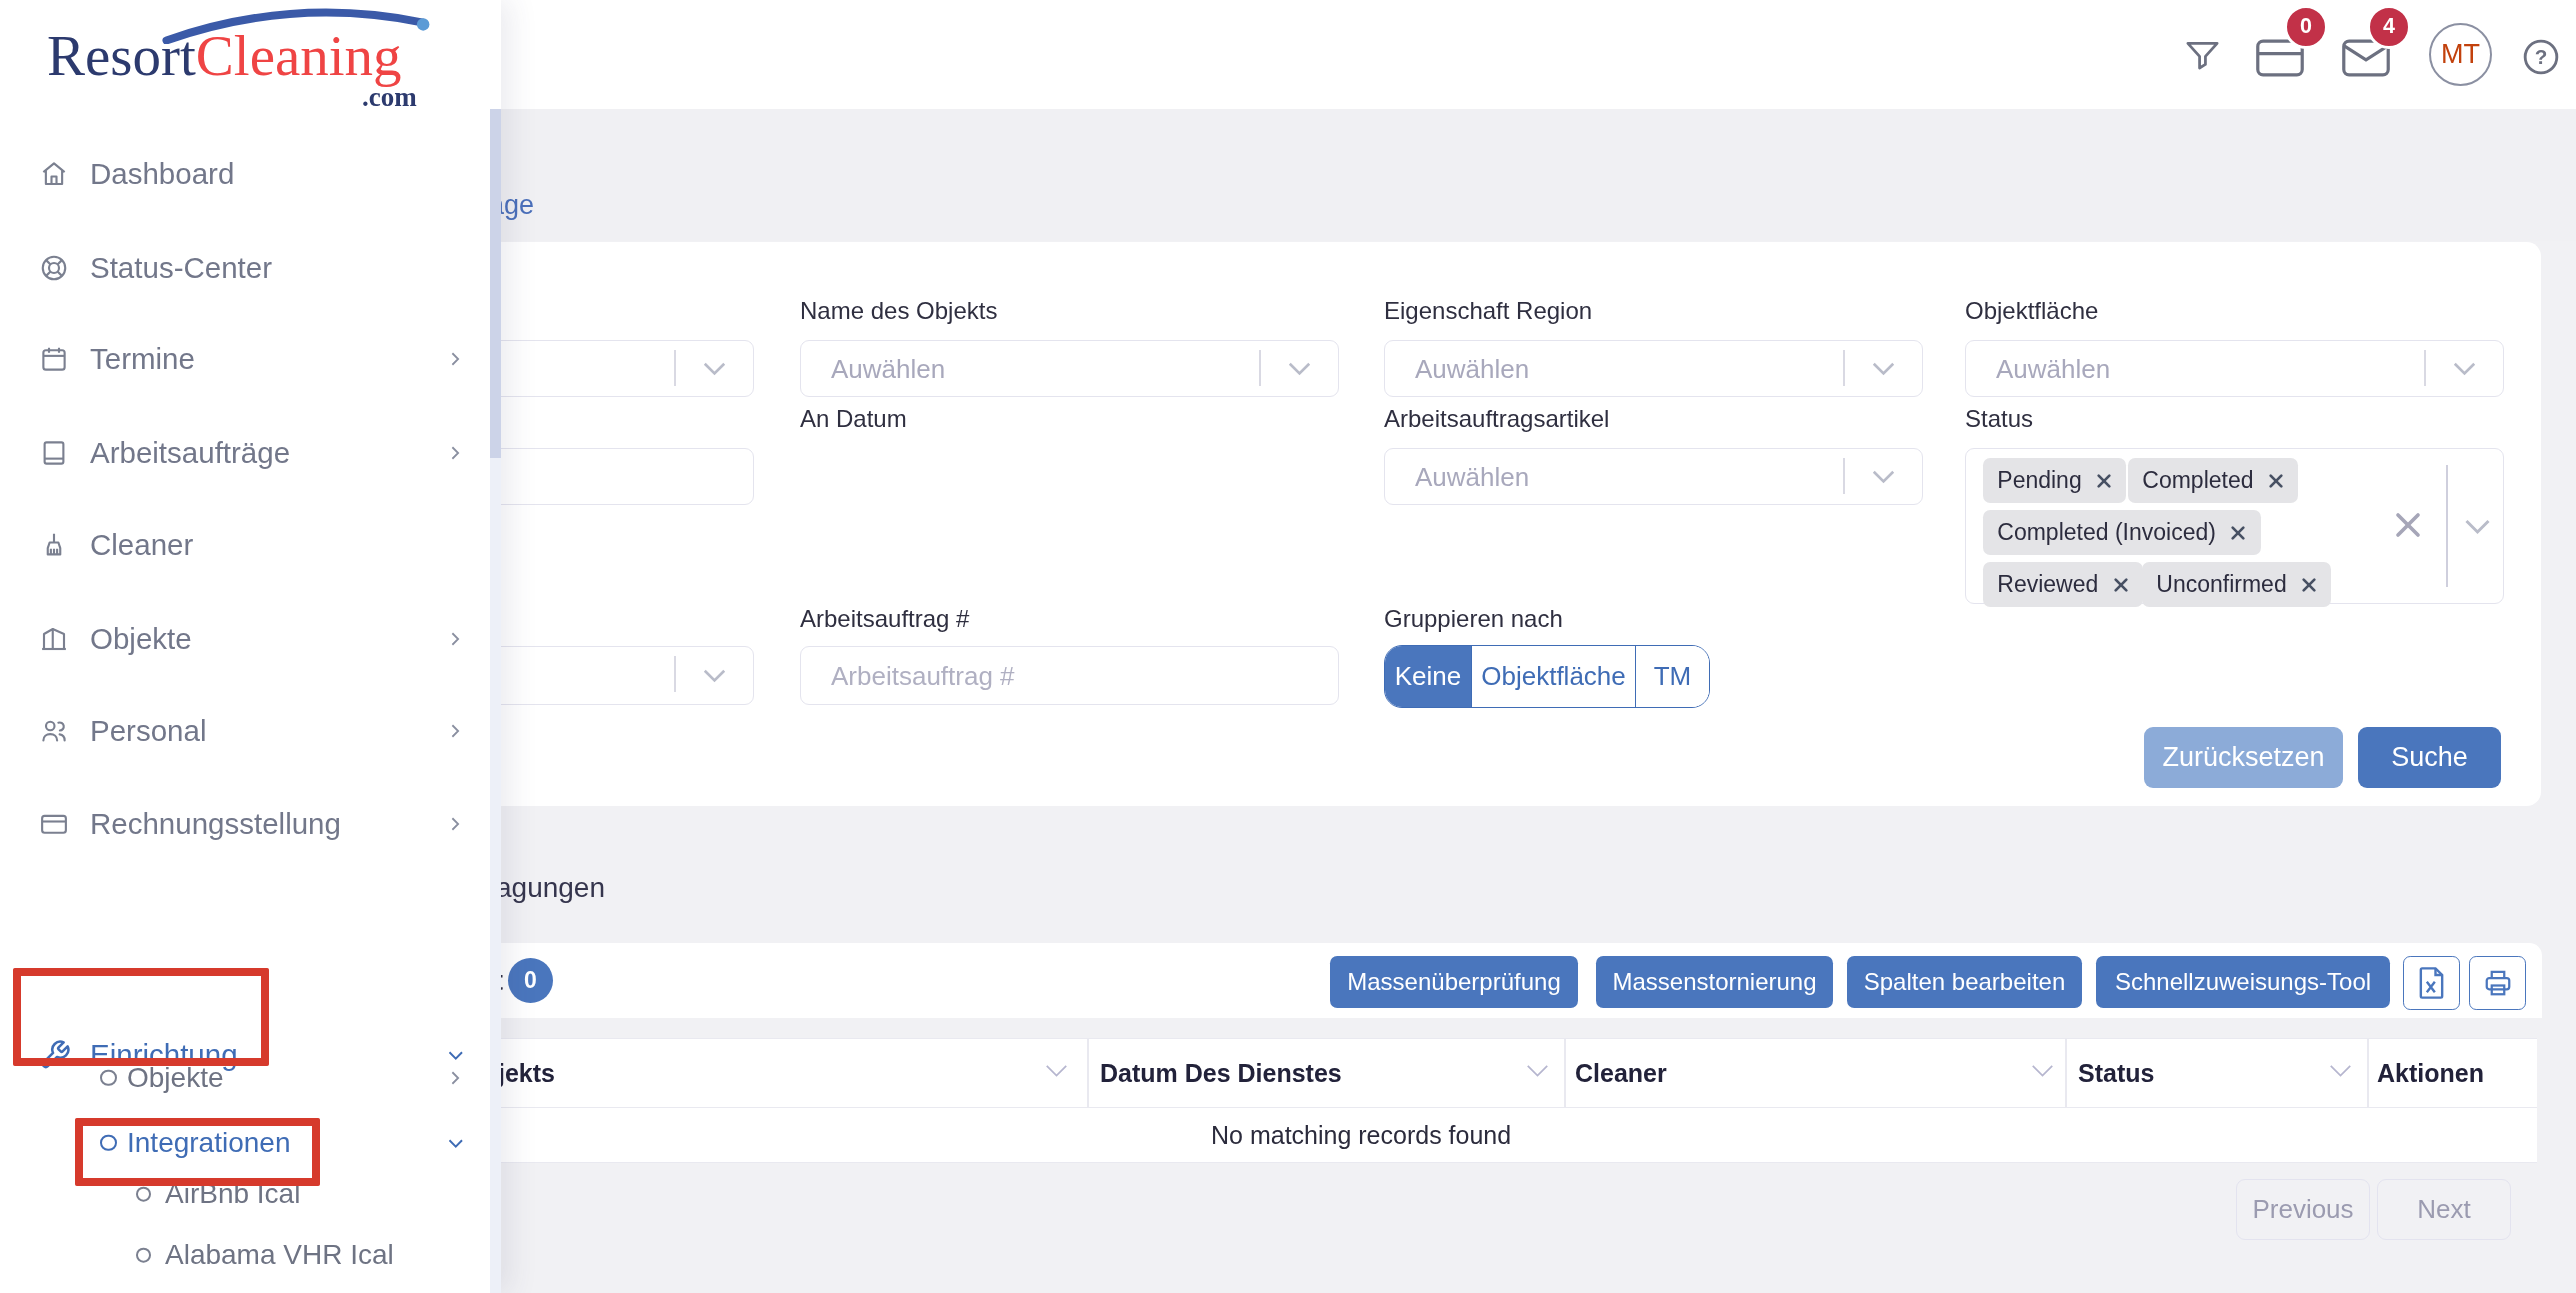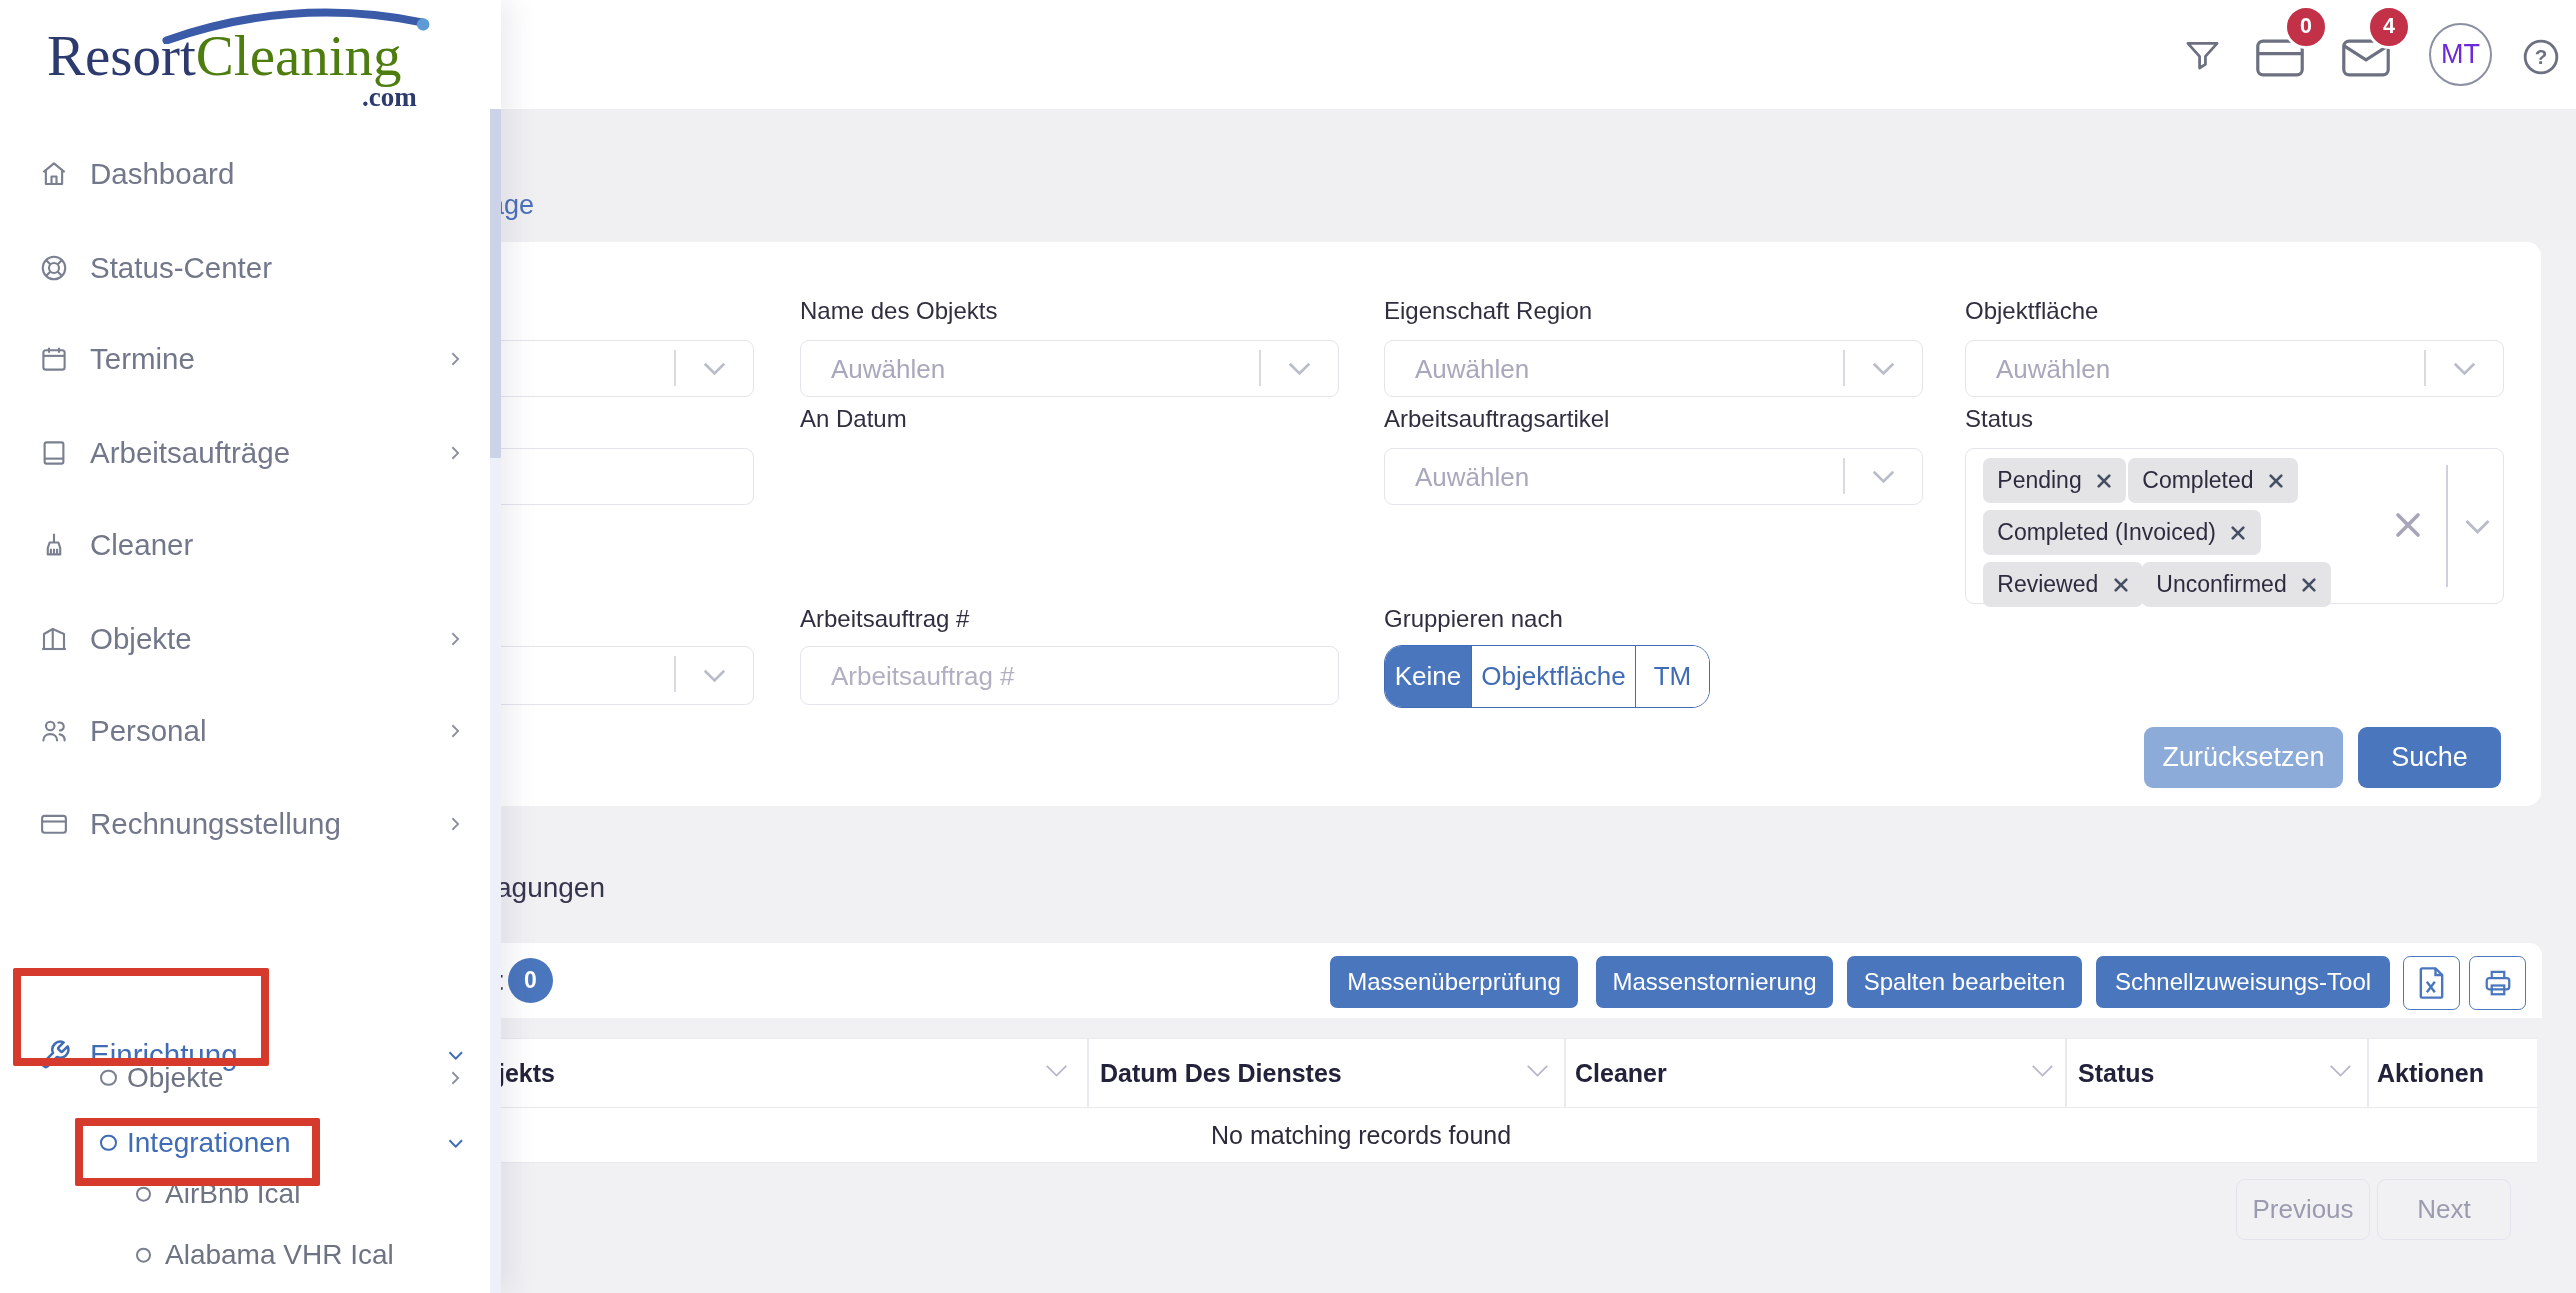--- a/index.html
+++ b/index.html
@@ -5,21 +5,21 @@
   html,body{margin:0;padding:0;}
   body{width:2576px;height:1293px;background:#f1f1f4;font-family:"Liberation Sans",sans-serif;position:relative;overflow:hidden;}
   .abs{position:absolute;}
   svg{display:block;}
 
   
   .topbar{left:0;top:0;width:2576px;height:109px;background:#ffffff;border-bottom:1.8px solid #e9e9f0;}
   .hicon{color:#6c7080;}
   .badge{position:absolute;width:38px;height:38px;border-radius:50%;background:#c23148;border:3.6px solid #fff;
          color:#fff;font-size:21.5px;font-weight:bold;display:flex;align-items:center;justify-content:center;}
-  .avatar{width:59px;height:59px;border-radius:50%;border:2.7px solid #8b90a2;color:#6d28d9;font-size:27px;
+  .avatar{width:59px;height:59px;border-radius:50%;border:2.7px solid #8b90a2;color:#c2410c;font-size:27px;
           display:flex;align-items:center;justify-content:center;background:#fff;}
 
   
   .band{left:0;top:109px;width:2576px;height:132px;background:#f0f0f3;}
   .breadcrumb{color:#4a6fba;font-size:27px;}
 
   
   .card{background:#fff;border-radius:14.3px;}
 
   
@@ -316,21 +316,21 @@
   <div class="pagebtn" style="left:2377px;top:1179px;">Next</div>
 </div>
 
 <div class="abs sidebar" style="z-index:10;">
 
   <div class="logoRow">
     <svg class="abs" style="left:112px;top:-19.7px;" width="277" height="41" viewBox="0 0 310 46" fill="none">
         <path d="M8 42 Q 150 -8 296 22" stroke="#3b5aa8" stroke-width="9" stroke-linecap="round"></path>
         <circle cx="296" cy="24" r="7" fill="#5c9bd6"></circle>
       </svg>
-    <span style="font-size:57px;color:#2c3a6e;">Resort</span><span style="font-size:57px;color:#4d7c0f;">Cleaning</span>
+    <span style="font-size:57px;color:#2c3a6e;">Resort</span><span style="font-size:57px;color:#ef4444;">Cleaning</span>
     <div class="abs" style="left:315px;top:59px;font-size:27px;color:#2c3a6e;font-weight:bold;">.com</div>
   </div>
 
   <div class="navitem" style="top:142px;">
     <span class="navicon">
         <svg width="30" height="30" viewBox="0 0 24 24" fill="none" stroke="#7b8090" stroke-width="1.7" stroke-linejoin="round">
           <path d="M3.5 10.5L12 3.5l8.5 7"></path>
           <path d="M5.5 9v11h13V9"></path>
           <path d="M10 20v-6h4v6"></path>
         </svg>

